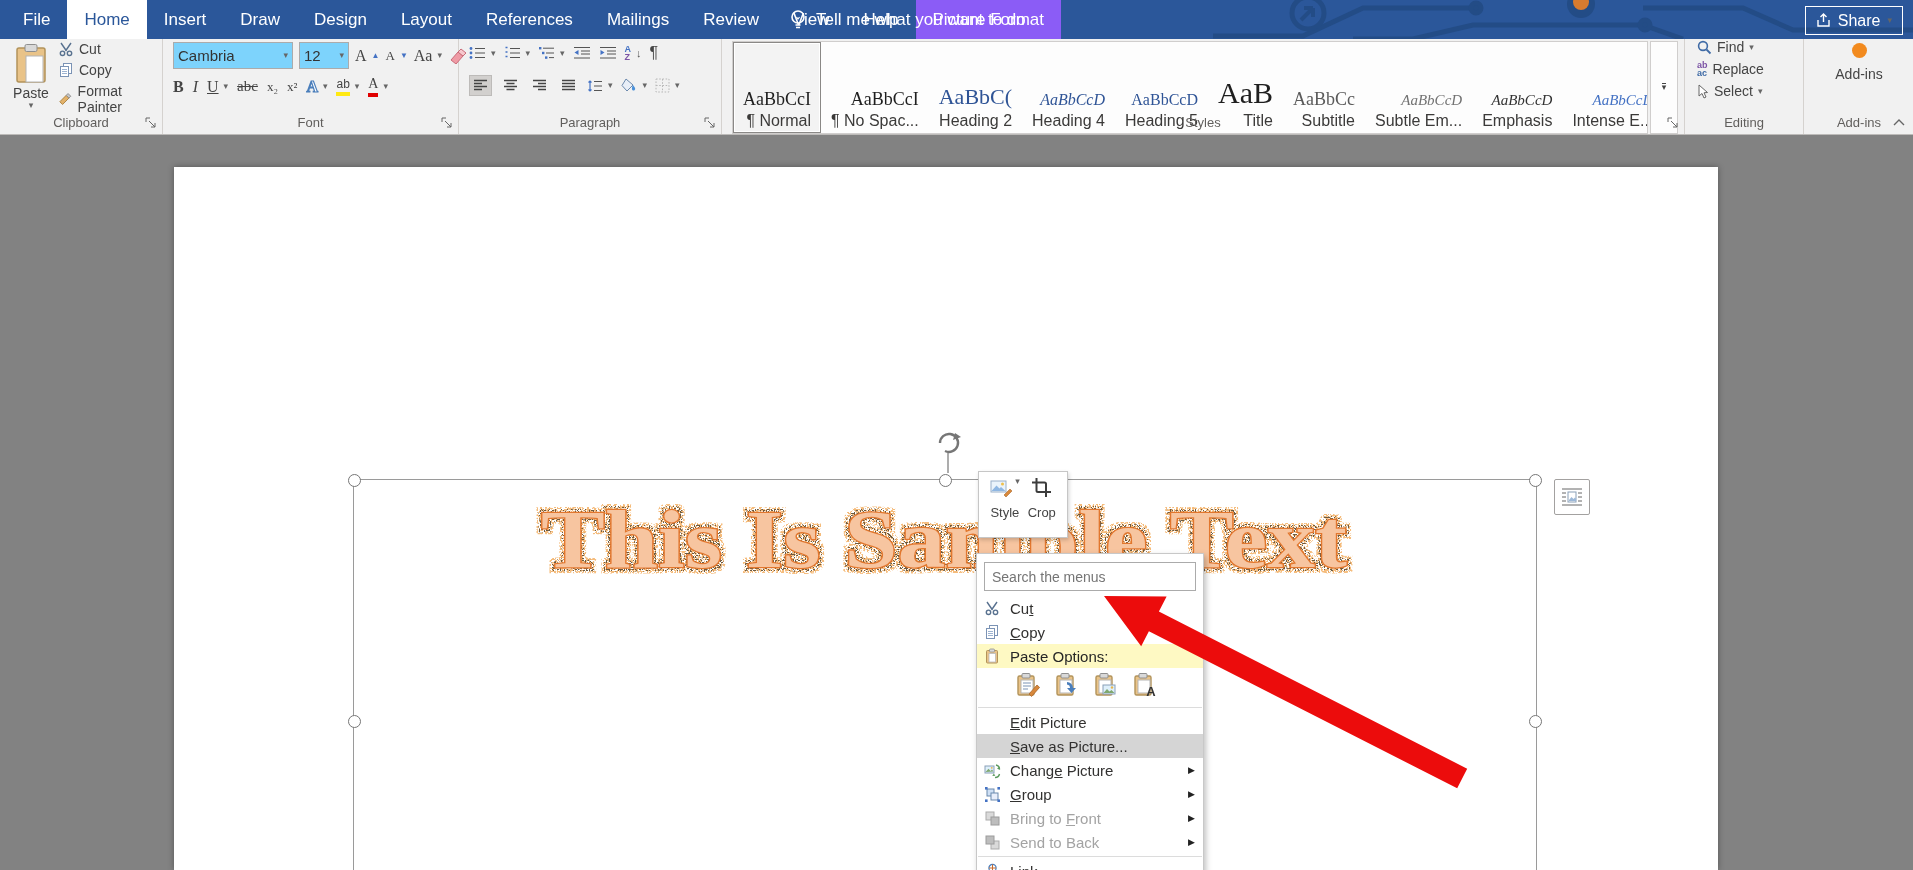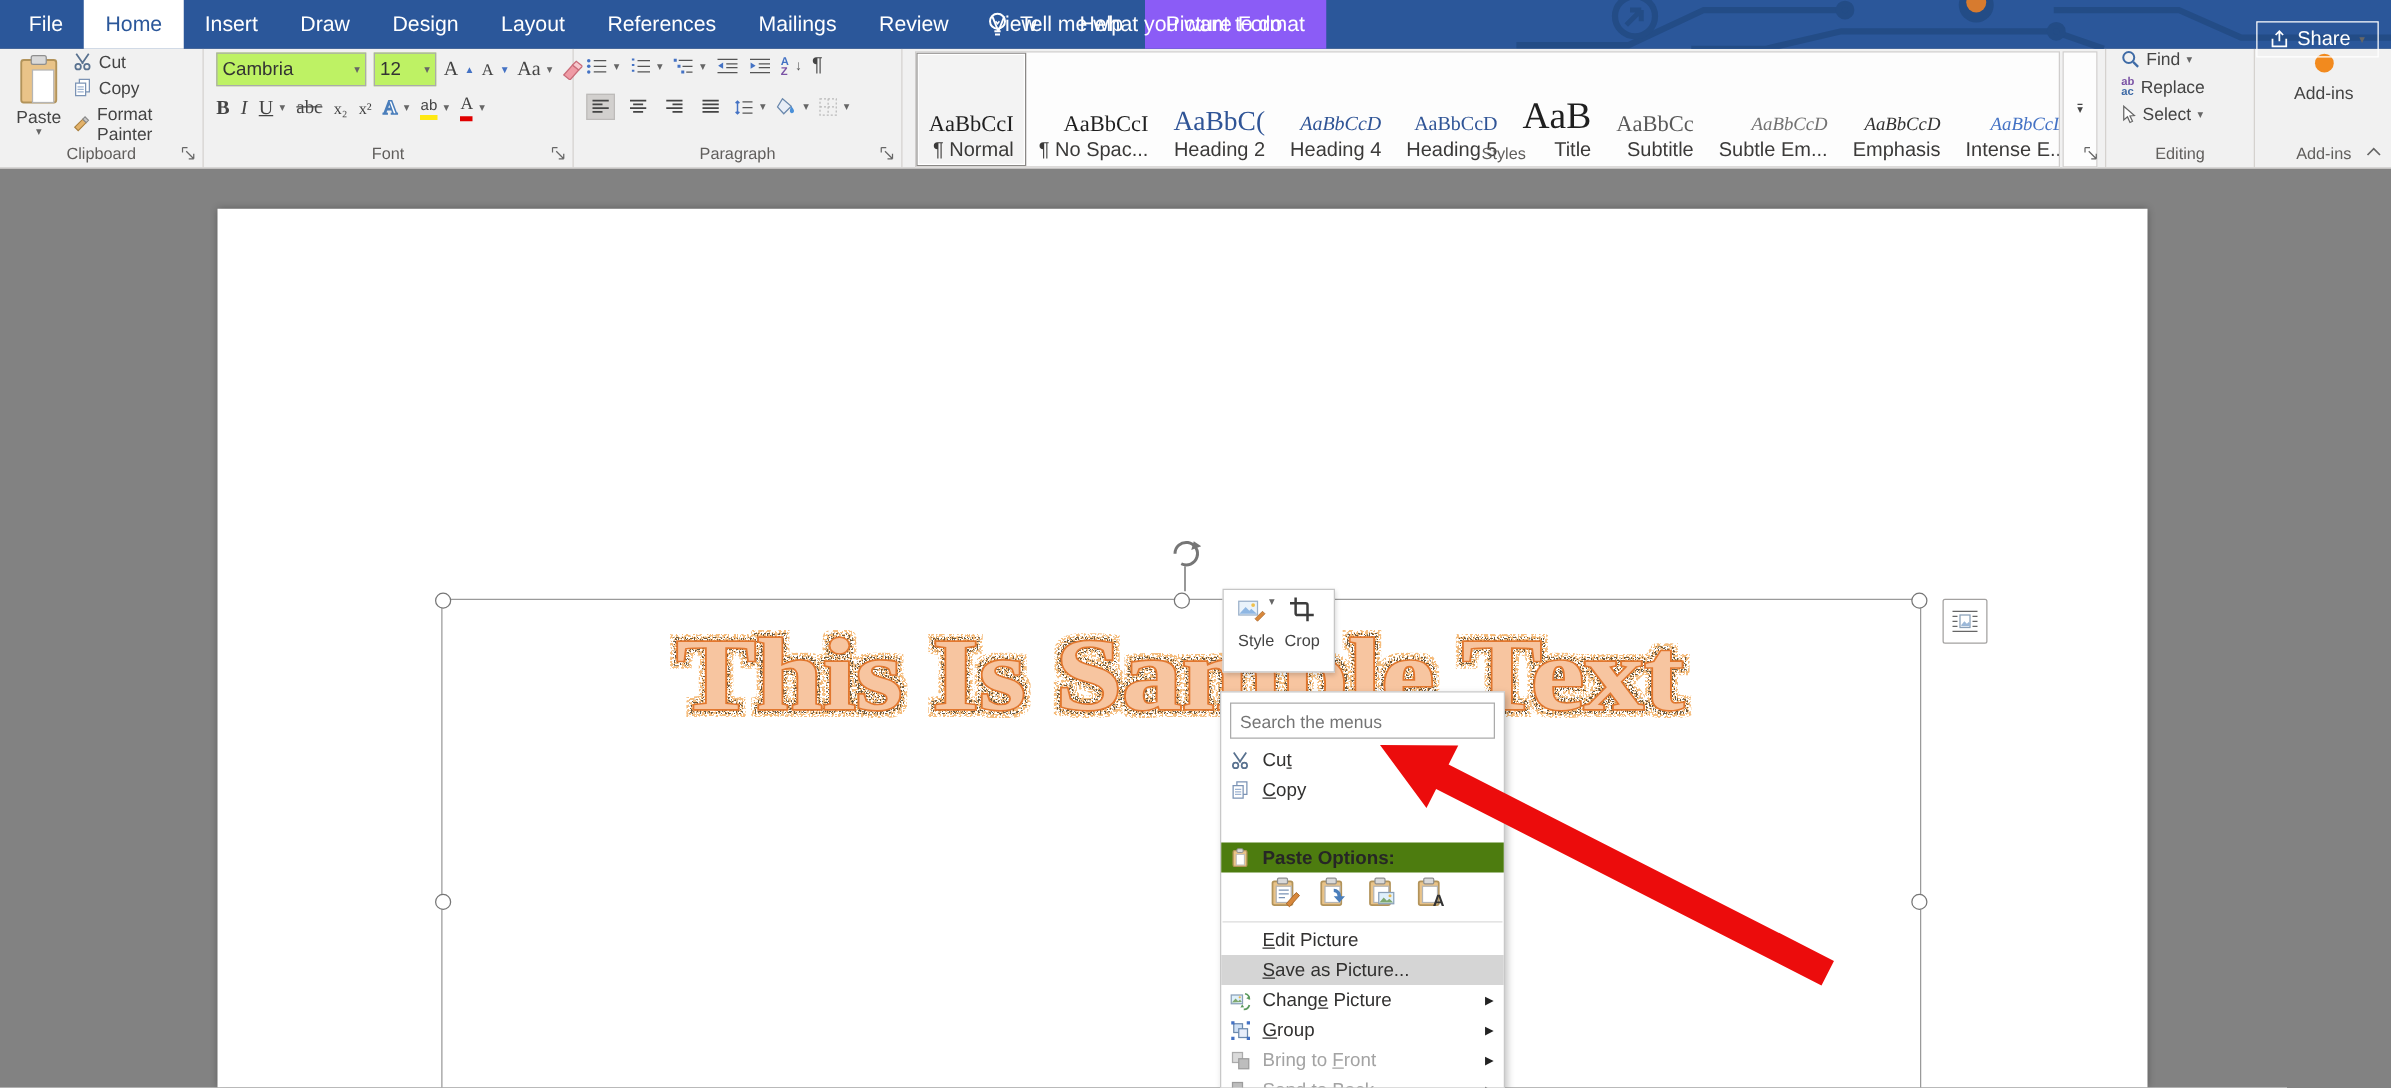--- a/index.html
+++ b/index.html
@@ -7,40 +7,40 @@
        font-family:"Liberation Sans",sans-serif;background:#828282;
        -webkit-font-smoothing:antialiased;}
   
   .titlebar{position:absolute;left:0;top:0;width:1913px;height:39px;background:#2b579a;z-index:40;}
   .tb-deco{position:absolute;right:0;top:0;height:39px;pointer-events:none;}
   .tabs{position:absolute;left:6px;top:0;height:39px;display:flex;align-items:stretch;}
   .tab{color:#fff;font-size:17px;padding:8px 17px;display:flex;align-items:center;cursor:default;position:relative;z-index:2;}
   .tab.active{background:#fff;color:#2b579a;}
   .tab.contextual{background:#8b5cf6;}
   .tellme{position:absolute;left:790px;top:0;height:39px;display:flex;align-items:center;gap:10px;color:#fff;font-size:17px;z-index:2;}
-  .share-btn{position:absolute;right:10px;top:17px;height:27px;border:1px solid #fff;color:#fff;
+  .share-btn{position:absolute;right:10px;top:6px;height:27px;border:1px solid #fff;color:#fff;
              display:flex;align-items:center;gap:7px;padding:0 10px;font-size:16px;z-index:3;background:transparent;}
   
   .ribbon{position:absolute;left:0;top:39px;width:1913px;height:95px;background:#f1f1f1;
           border-bottom:1px solid #bdbbb9;display:flex;z-index:39;}
   .rgroup{position:relative;height:100%;border-right:1px solid #d5d2cf;flex:0 0 auto;}
   .rg-foot{position:absolute;left:0;right:0;bottom:1px;height:18px;text-align:center;
            font-size:13px;color:#605e5c;}
   .launcher{position:absolute;right:3px;bottom:3px;width:14px;height:14px;color:#605e5c;}
   .launcher svg{display:block}
   .rbtn{display:inline-flex;align-items:center;gap:5px;font-size:14px;color:#444;cursor:default;}
   .chev{font-size:9px;color:#666;line-height:1;}
   .subarrow{font-size:9px;color:#222;}
   
   .g-clip{width:162px;}
   .paste-big{position:absolute;left:8px;top:4px;width:46px;height:82px;display:flex;flex-direction:column;align-items:center;font-size:14px;color:#444;}
   .clip-small{position:absolute;left:58px;top:2px;display:flex;flex-direction:column;gap:5px;}
   
   .g-font{width:295px;}
-  .combo{background:#bef264;border:1px solid #ababab;height:25px;display:flex;align-items:center;
+  .combo{background:#7dd3fc;border:1px solid #ababab;height:25px;display:flex;align-items:center;
          font-size:15px;color:#333;padding:0 4px;justify-content:space-between;}
   .frow{position:absolute;left:10px;display:flex;align-items:center;gap:6px;}
   .fglyph{font-size:16px;color:#444;font-family:"Liberation Serif",serif;}
   .ic{display:inline-flex;align-items:center;justify-content:center;}
   
   .g-par{width:262px;}
   .pressed{background:#d2d0ce;border:1px solid #bdbbb9;}
   
   .g-styles{width:962px;}
   .gallery{position:absolute;left:10px;top:2px;right:36px;bottom:0;background:#fdfdfd;
@@ -86,21 +86,21 @@
   
   .cmenu{position:absolute;left:976px;top:418px;width:226px;background:#fff;border:1px solid #c8c8c8;
          box-shadow:2px 3px 6px rgba(0,0,0,.25);z-index:11;padding:2px 0 3px;font-size:15px;color:#323130;}
   .msearch{margin:6px 7px 5px;height:27px;border:1px solid #ababab;display:flex;align-items:center;}
   .msearch input{border:0;outline:0;width:100%;font-size:14px;padding:0 7px;color:#333;font-family:"Liberation Sans",sans-serif;background:transparent;}
   .menu-item{display:flex;align-items:center;height:24px;padding:0 8px 0 7px;cursor:default;}
   .menu-item .gutter{width:26px;flex:0 0 26px;display:flex;align-items:center;}
   .menu-item .lbl{flex:1;white-space:nowrap;}
   .menu-item.hl{background:#d5d5d5;}
   .menu-item.disabled{color:#a3a3a3;}
-  .menu-header{display:flex;align-items:center;height:24px;padding:0 8px 0 7px;background:#4d7c0f;font-weight:bold;color:#262626;margin-top:30px;}
+  .menu-header{display:flex;align-items:center;height:24px;padding:0 8px 0 7px;background:#fef9c3;font-weight:normal;color:#262626;}
   .menu-header .gutter{width:26px;flex:0 0 26px;display:flex;align-items:center;}
   .paste-row{display:flex;gap:7px;padding:3px 0 4px 35px;height:30px;align-items:center;}
   .paste-opt{width:30px;height:28px;display:flex;align-items:center;justify-content:center;border:1px solid transparent;}
   .menu-sep{height:1px;background:#dcdcdc;margin:2px 1px;}
   u{text-decoration:underline;}
   .arrow-ov{position:absolute;left:0;top:0;z-index:20;pointer-events:none;}
 </style>
 </head>
 <body>
 

